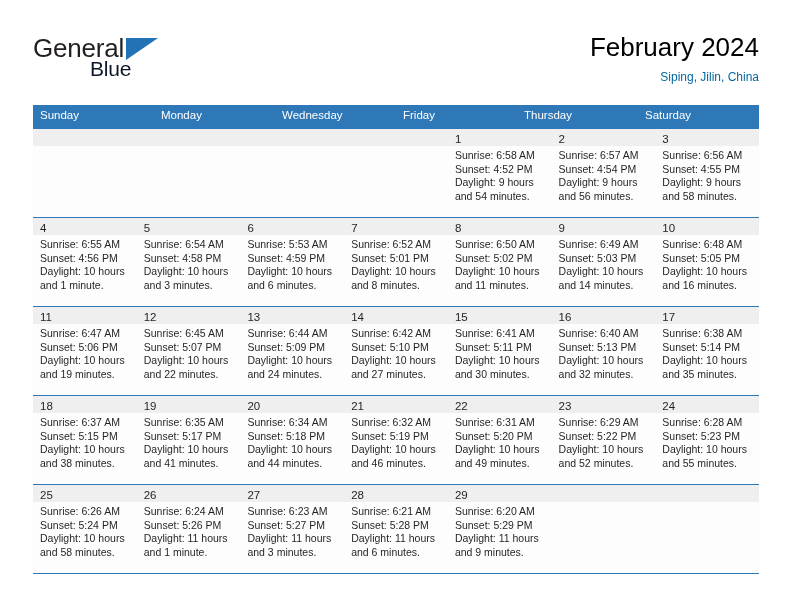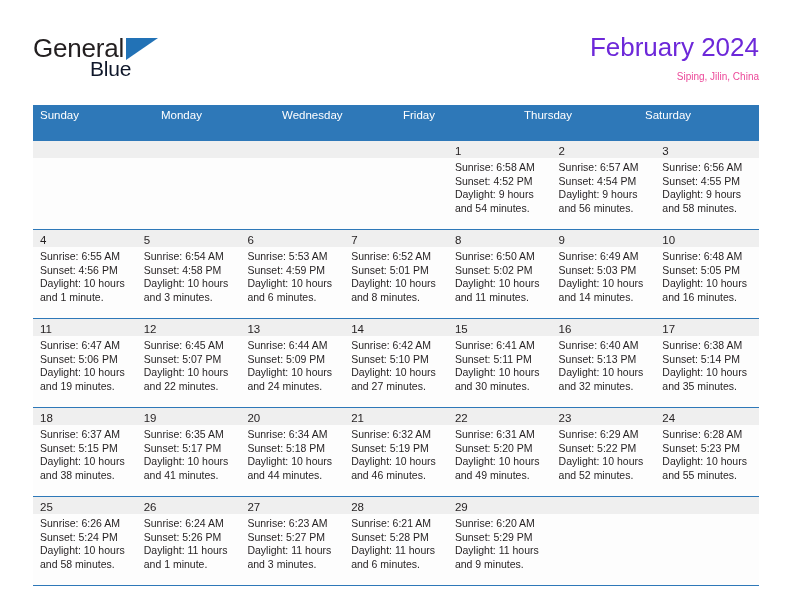--- a/index.html
+++ b/index.html
@@ -69,44 +69,44 @@
   }
 
   .title-block {
     position: absolute;
     right: 0;
     top: 0;
     text-align: right;
   }
   .cal-title {
     font-size: 26px;
-    color: #6d28d9;
+    color: #000000;
     line-height: 34px;
     white-space: nowrap;
   }
   .cal-subtitle {
-    font-size: 10px;
-    color: #ec4899;
+    font-size: 12px;
+    color: #0369a1;
     line-height: 22px;
     margin-top: 2px;
     white-space: nowrap;
   }
 
   
   .calendar {
     position: absolute;
     left: 33px;
     top: 105px;
     width: 726px;
   }
 
   .weekdays {
     display: flex;
     background: #2e78b8;
-    height: 36px;
+    height: 24px;
   }
   .weekday {
     flex: 1 1 0;
     color: #ffffff;
     font-size: 11.5px;
     line-height: 20px;
     padding-left: 7px;
     box-sizing: border-box;
     white-space: nowrap;
   }

